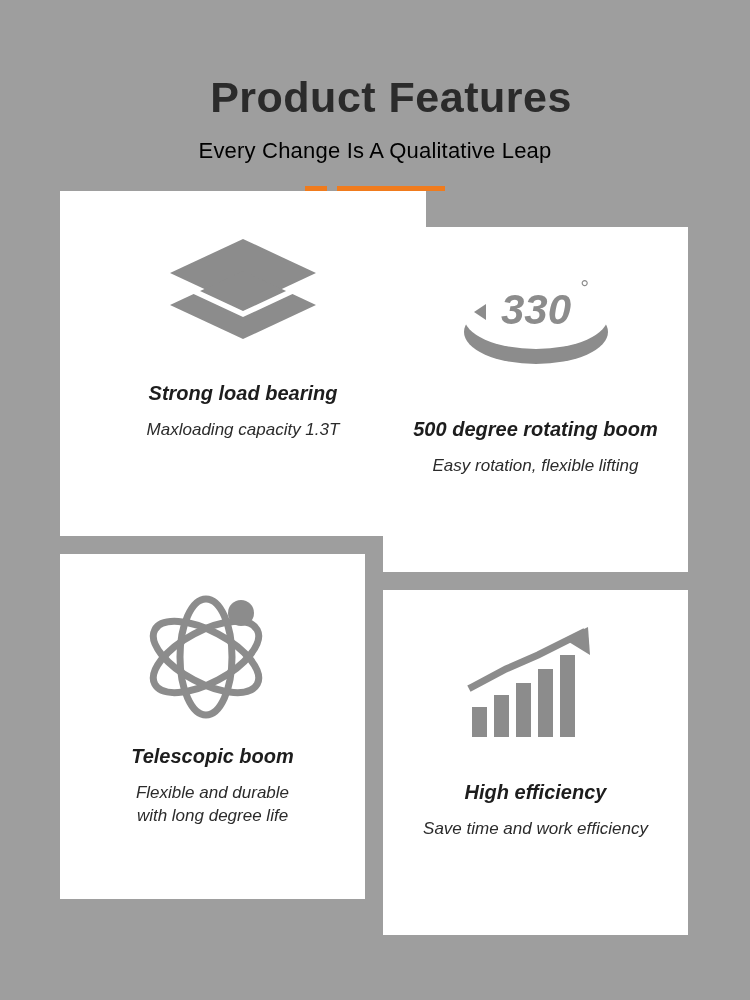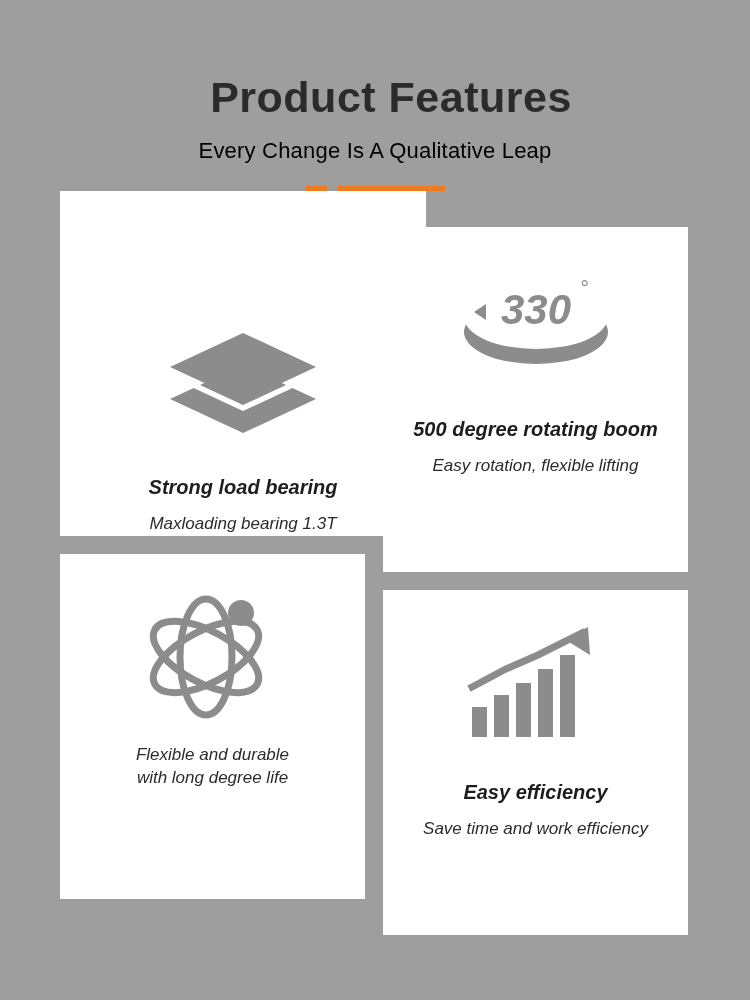--- a/index.html
+++ b/index.html
@@ -70,21 +70,21 @@
   }
   .card {
     position: absolute;
     background: #ffffff;
     box-sizing: border-box;
     display: flex;
     flex-direction: column;
     align-items: center;
     font-style: italic;
   }
-  .card-1 { left: 60px;  top: 0px;   width: 366px; height: 345px; justify-content: flex-end; }
+  .card-1 { left: 60px;  top: 0px;   width: 366px; height: 345px; }
   .card-2 { left: 383px; top: 36px;  width: 305px; height: 345px; }
   .card-3 { left: 60px;  top: 363px; width: 305px; height: 345px; }
   .card-4 { left: 383px; top: 399px; width: 305px; height: 345px; }
 
   .icon-wrap {
     height: 190px;
     display: flex;
     align-items: center;
     justify-content: center;
     width: 100%;
@@ -126,21 +126,21 @@
     <div class="card card-1">
       <div class="icon-wrap">
         <svg width="150" height="110" viewBox="0 0 150 110" aria-hidden="true">
           <polygon class="icon-grey" points="75,8 148,42 75,76 2,42"></polygon>
           <polygon class="icon-grey" points="75,40 148,74 75,108 2,74"></polygon>
           <polygon fill="#ffffff" points="75,30 120,51 75,72 30,51" opacity="0"></polygon>
           <polygon fill="#ffffff" points="2,52 75,86 148,52 148,46 75,80 2,46" opacity="1"></polygon>
         </svg>
       </div>
       <div class="card-head">Strong load bearing</div>
-      <div class="card-desc">Maxloading bearing 1.3T</div>
+      <div class="card-desc">Maxloading capacity 1.3T</div>
     </div>
 
     <div class="card card-2">
       <div class="icon-wrap">
         <svg width="160" height="120" viewBox="0 0 160 120" aria-hidden="true">
           <ellipse cx="80" cy="70" rx="72" ry="32" fill="#8c8c8c"></ellipse>
           <ellipse cx="80" cy="55" rx="72" ry="32" fill="#ffffff"></ellipse>
           <ellipse cx="80" cy="58" rx="56" ry="22" fill="#ffffff"></ellipse>
           <text x="80" y="62" text-anchor="middle" font-family="'Liberation Sans', sans-serif" font-size="42" font-weight="bold" fill="#8c8c8c">330</text>
           <text x="128" y="34" text-anchor="middle" font-family="'Liberation Sans', sans-serif" font-size="22" fill="#8c8c8c">°</text>
@@ -155,38 +155,39 @@
       <div class="icon-wrap">
         <svg width="150" height="140" viewBox="0 0 150 140" aria-hidden="true">
           <g stroke="#8c8c8c" stroke-width="7" fill="none">
             <ellipse cx="68" cy="78" rx="58" ry="26" transform="rotate(-28 68 78)"></ellipse>
             <ellipse cx="68" cy="78" rx="58" ry="26" transform="rotate(28 68 78)"></ellipse>
             <ellipse cx="68" cy="78" rx="58" ry="26" transform="rotate(90 68 78)"></ellipse>
           </g>
           <circle cx="103" cy="34" r="13" fill="#8c8c8c"></circle>
         </svg>
       </div>
+      <div class="card-head">Telescopic boom</div>
       <div class="card-desc" style="white-space: pre-line;">Flexible and durable
 with long degree life</div>
     </div>
 
     <div class="card card-4">
       <div class="icon-wrap">
         <svg width="140" height="120" viewBox="0 0 140 120" aria-hidden="true">
           <g fill="#8c8c8c">
             <rect x="6" y="82" width="15" height="30"></rect>
             <rect x="28" y="70" width="15" height="42"></rect>
             <rect x="50" y="58" width="15" height="54"></rect>
             <rect x="72" y="44" width="15" height="68"></rect>
             <rect x="94" y="30" width="15" height="82"></rect>
           </g>
           <g stroke="#8c8c8c" stroke-width="7" fill="none" stroke-linecap="square">
             <path d="M6 62 L40 44 L72 30 L116 8"></path>
           </g>
           <polygon points="122,2 124,30 98,14" fill="#8c8c8c"></polygon>
         </svg>
       </div>
-      <div class="card-head">Easy efficiency</div>
+      <div class="card-head">High efficiency</div>
       <div class="card-desc">Save time and work efficiency</div>
     </div>
 
   </div>
 </div>
 
 </body></html>

